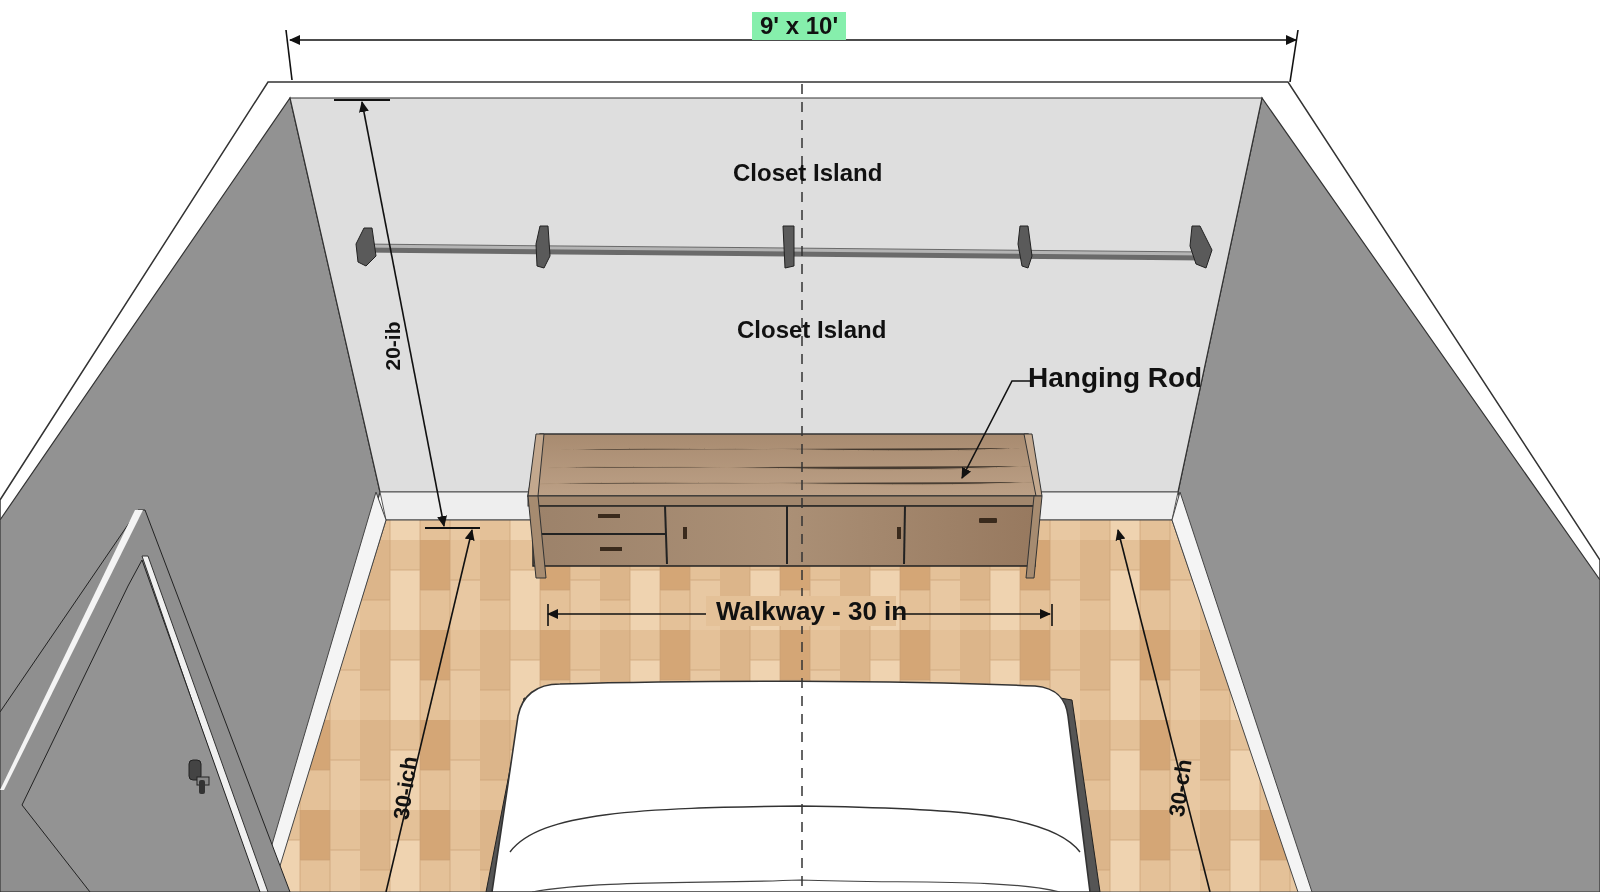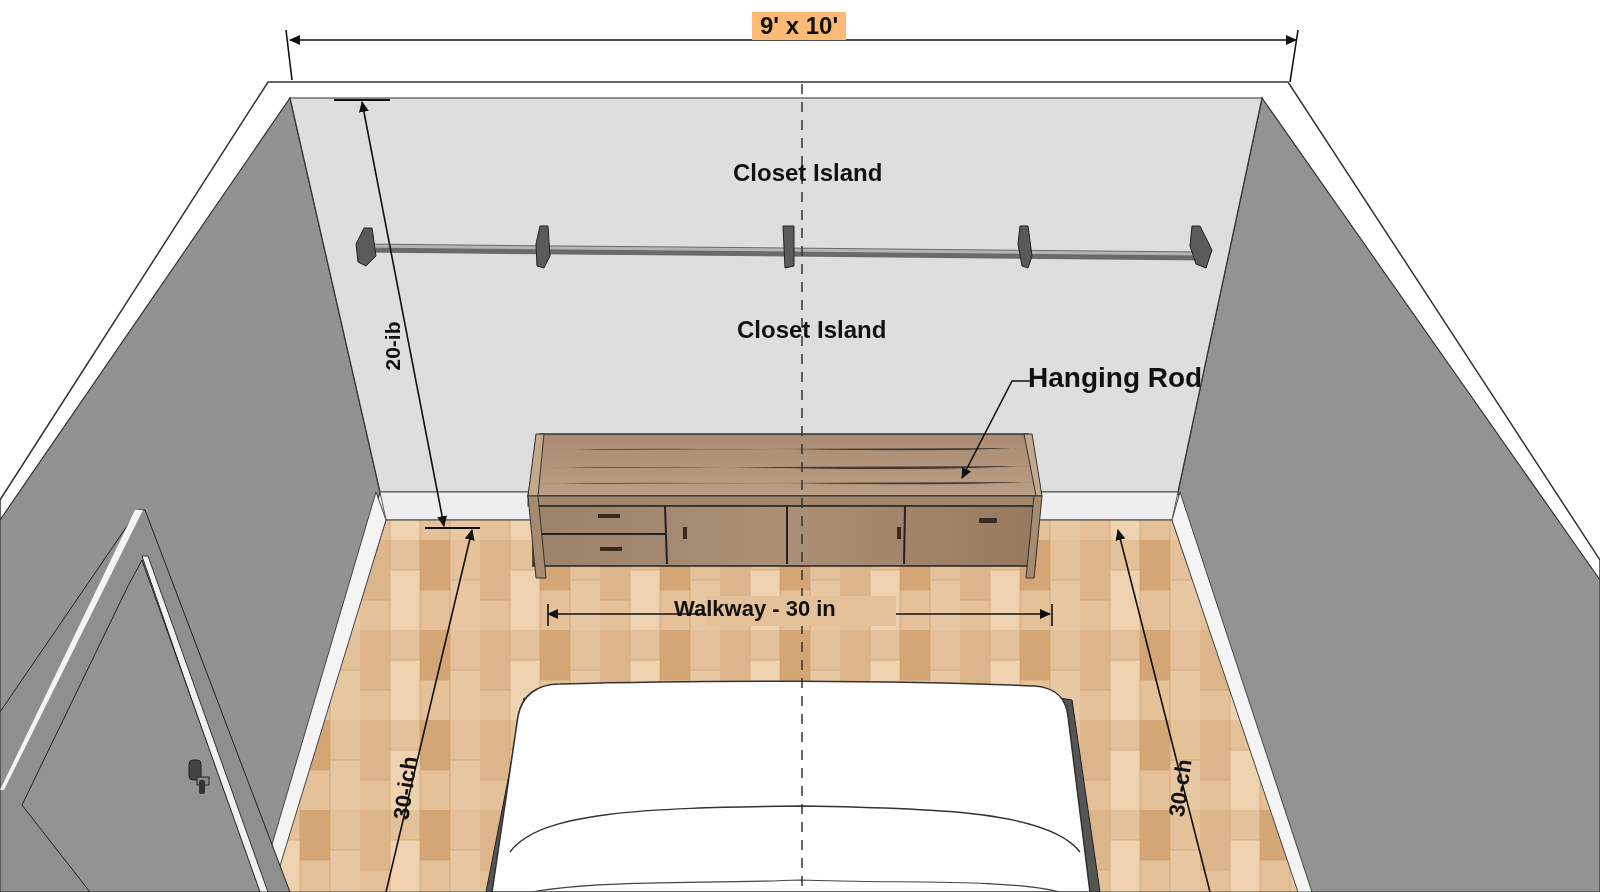--- a/index.html
+++ b/index.html
@@ -1,23 +1,23 @@
 <!DOCTYPE html>
 <html><head>
 <meta charset="utf-8">
 <style>
   html, body { margin: 0; padding: 0; background: #ffffff; }
   body { width: 1600px; height: 892px; overflow: hidden; position: relative; font-family: "Liberation Sans", sans-serif; }
   #stage { position: absolute; left: 0; top: 0; width: 1600px; height: 892px; }
   .lbl { position: absolute; font-family: "Liberation Sans", sans-serif; font-weight: bold; color: #111; white-space: nowrap; }
-  .title-dim { left: 752px; top: 12px; font-size: 24px; background: #fdba74; padding: 0 8px; }
+  .title-dim { left: 752px; top: 12px; font-size: 24px; background: #86efac; padding: 0 8px; }
   .closet1 { left: 733px; top: 159px; font-size: 24px; }
   .closet2 { left: 737px; top: 316px; font-size: 24px; }
   .rod-lbl { left: 1028px; top: 362px; font-size: 28px; }
-  .walk-lbl { left: 668px; top: 596px; font-size: 22px; padding: 0 6px; }
+  .walk-lbl { left: 710px; top: 596px; font-size: 26px; padding: 0 6px; }
   .rot { transform-origin: center center; }
   .dim-left-wall { left: 368px; top: 334px; font-size: 21px; transform: rotate(-90deg); }
   .dim-left-floor { left: 374px; top: 775px; font-size: 22px; transform: rotate(-82deg); }
   .dim-right-floor { left: 1152px; top: 775px; font-size: 22px; transform: rotate(-82deg); }
 </style>
 </head>
 <body>
 
 <div id="stage">
 <svg width="1600" height="892" viewBox="0 0 1600 892" xmlns="http://www.w3.org/2000/svg">

